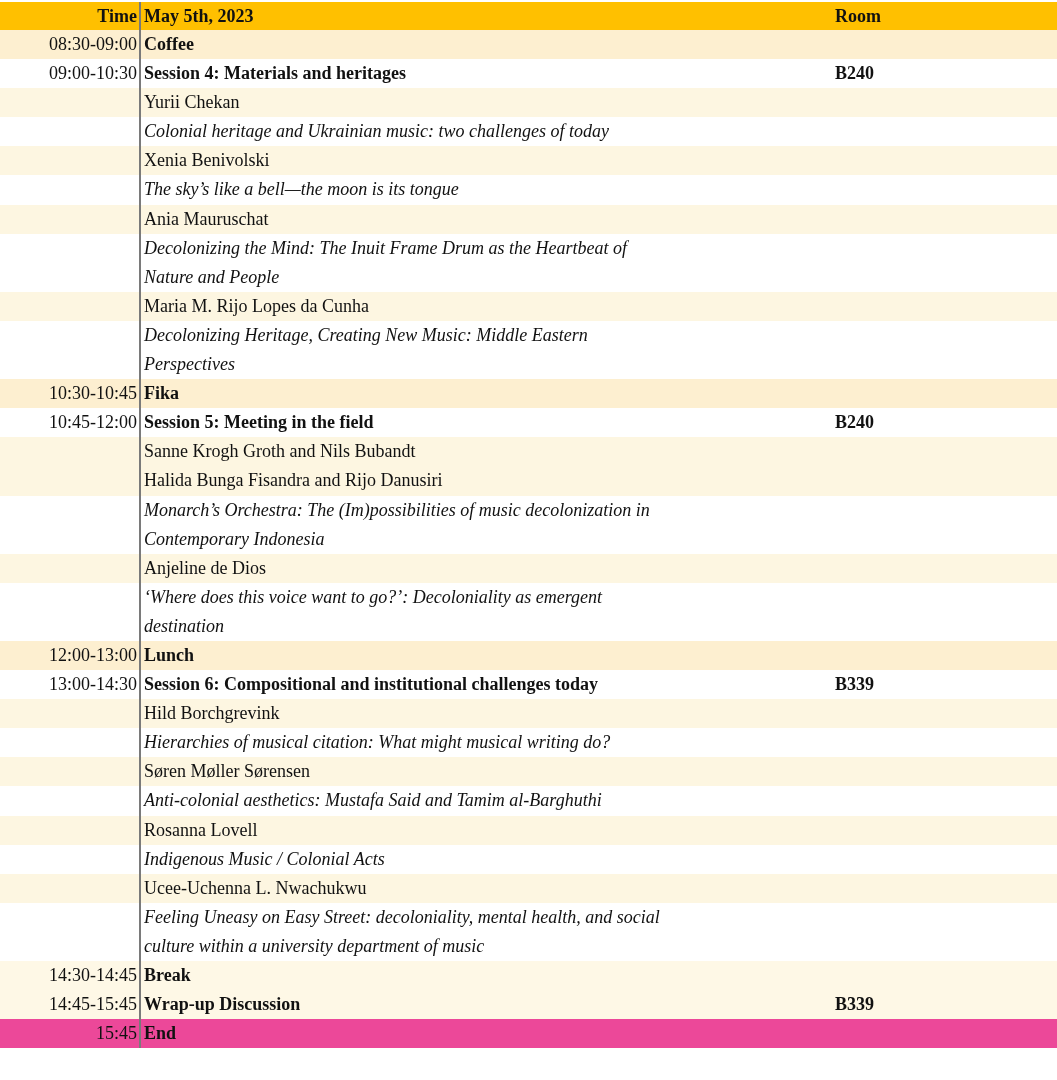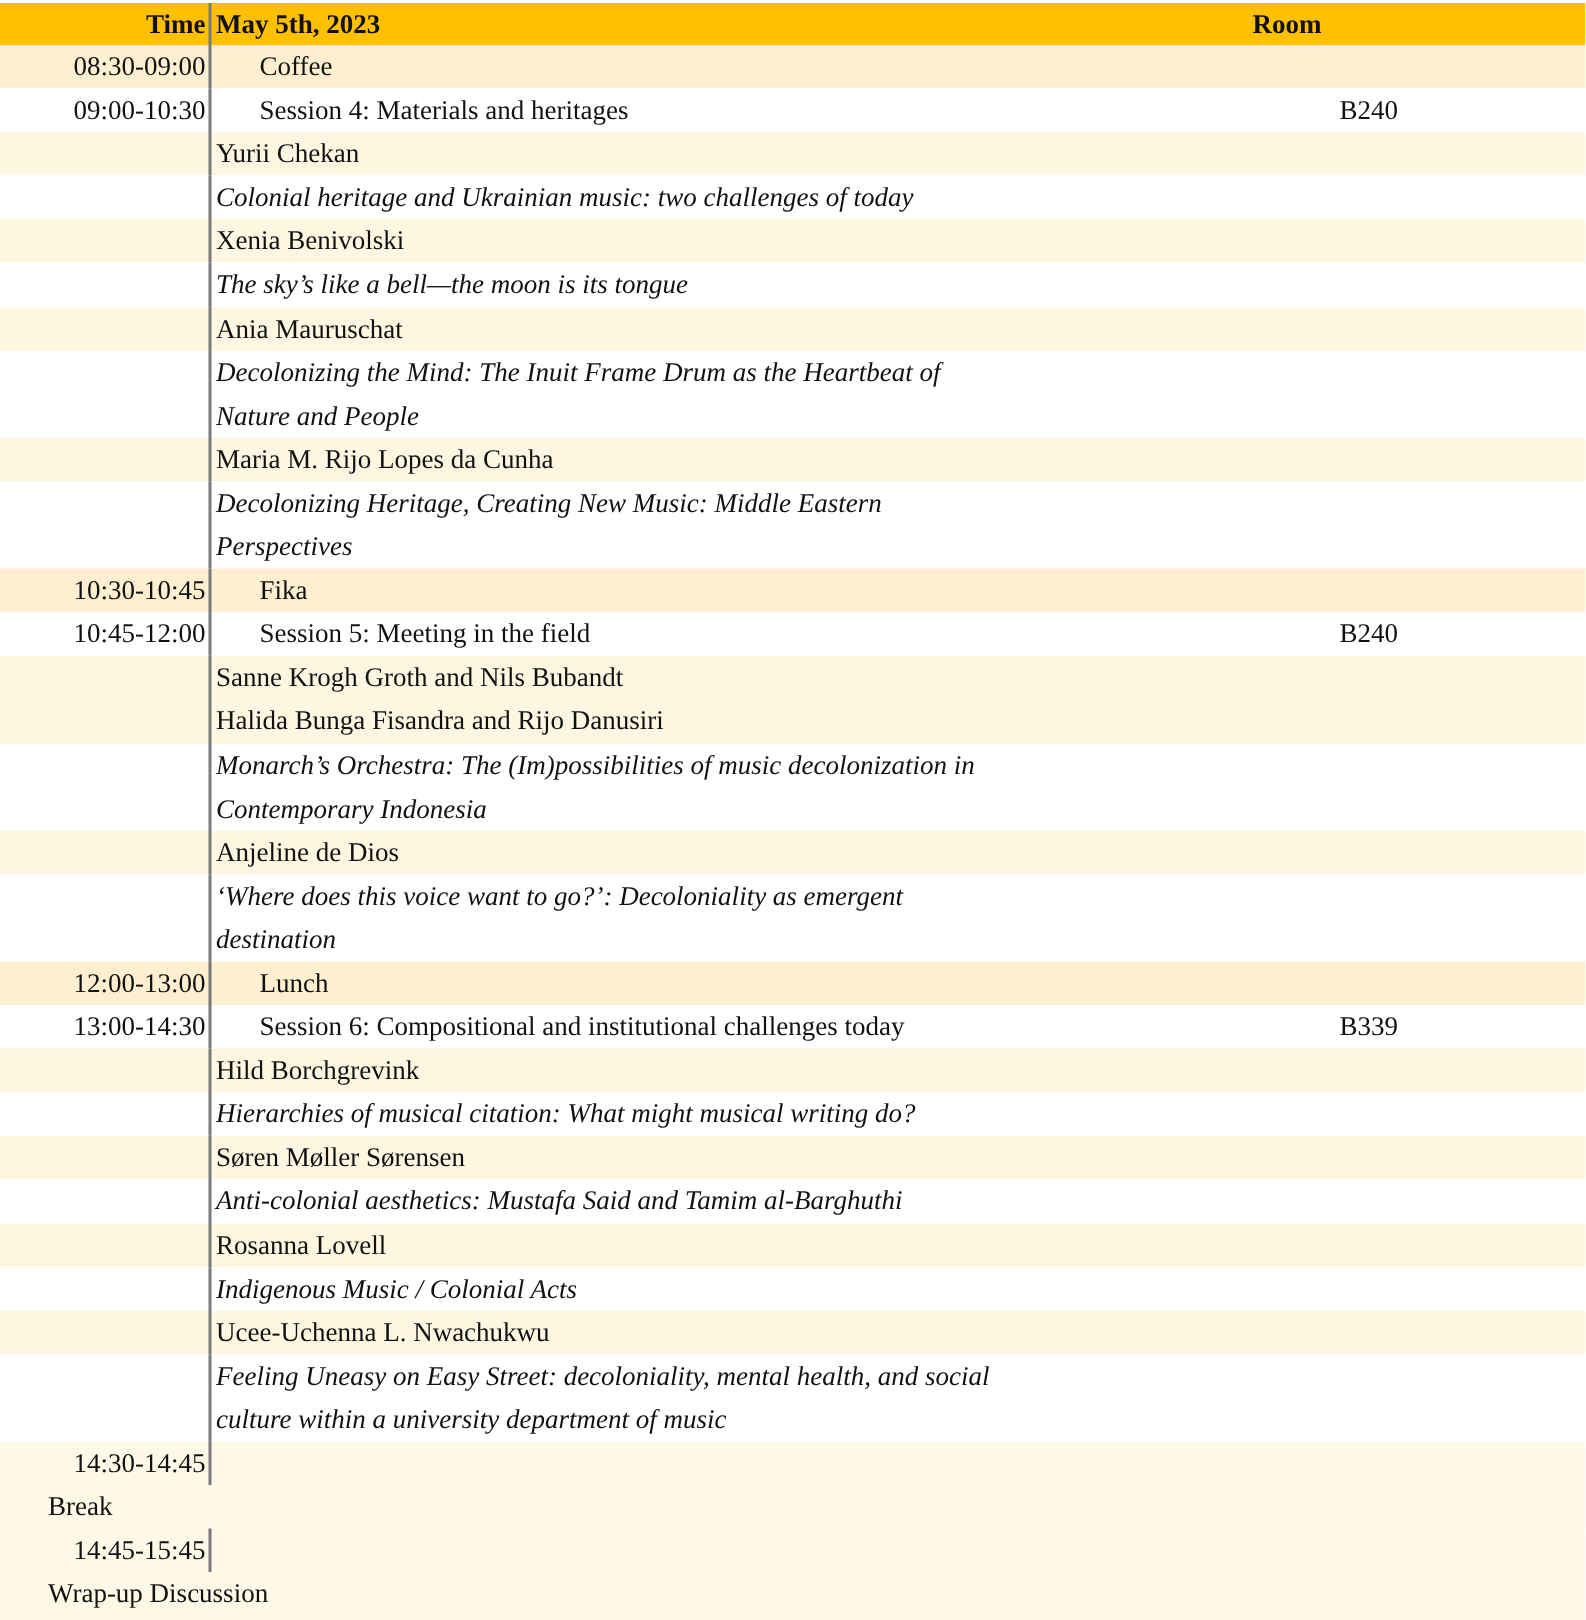--- a/index.html
+++ b/index.html
@@ -1,31 +1,31 @@
 <!DOCTYPE html>
 <html><head>
   <meta charset="utf-8">
   <style>
     html, body { margin: 0; padding: 0; background: #ffffff; }
     body { width: 1057px; height: 1080px; overflow: hidden; position: relative;
            font-family: "Liberation Serif", "DejaVu Serif", serif; color: #111; }
     .sheet { position: absolute; left: 0; top: 2px; width: 1057px; }
     .row { display: flex; width: 1057px; font-size: 18px; line-height: 29.1px; }
-    .row.bold .c2, .row.bold .c3 { font-weight: normal; margin-left: 29px; }
+    .row.bold .c2, .row.bold .c3 { font-weight: bold; }
     .c1 { width: 137px; text-align: right; padding-right: 2px; border-right: 2px solid #7a7a7a; box-sizing: content-box; flex: none; }
     .c2 { width: 688px; padding-left: 3px; flex: none; }
     .c3 { flex: 1; padding-left: 3px; font-weight: bold; }
     .italic .c2 { font-style: italic; }
     .bg-header { background: #FFC000; height: 28px; line-height: 28px; }
     .bg-header .c1, .bg-header .c2, .bg-header .c3 { font-weight: bold; }
     .bg-break { background: #FDEFD0; }
     .bg-name { background: #FDF6E1; }
     .bg-white { background: #FFFFFF; }
-    .bg-cream { background: #FEF8E6; flex-direction: column; }
-    .bg-end { background: #22c55e; }
+    .bg-cream { background: #FEF8E6; }
+    .bg-end { background: #ec4899; }
   </style>
 </head>
 <body>
 
 <div class="sheet">
   <div class="row bg-header">
     <div class="c1">Time</div>
     <div class="c2">May 5th, 2023</div>
     <div class="c3">Room</div>
   </div>

